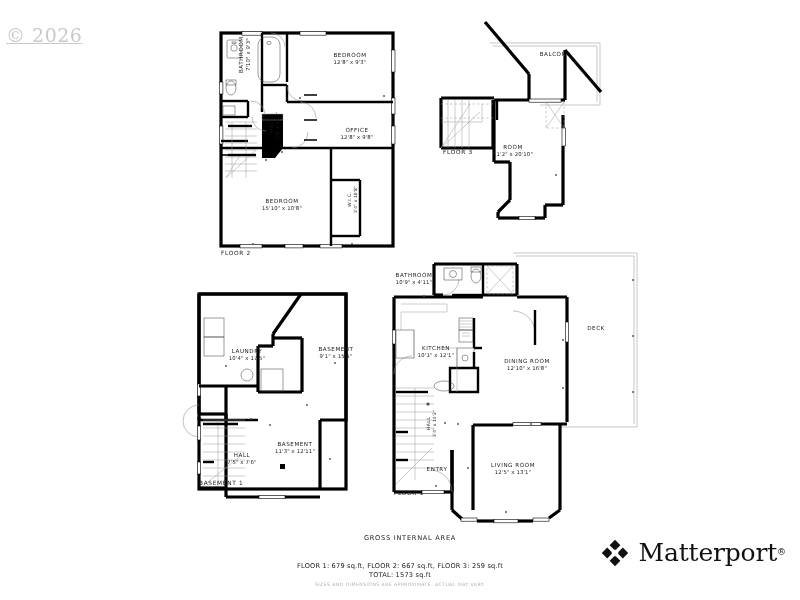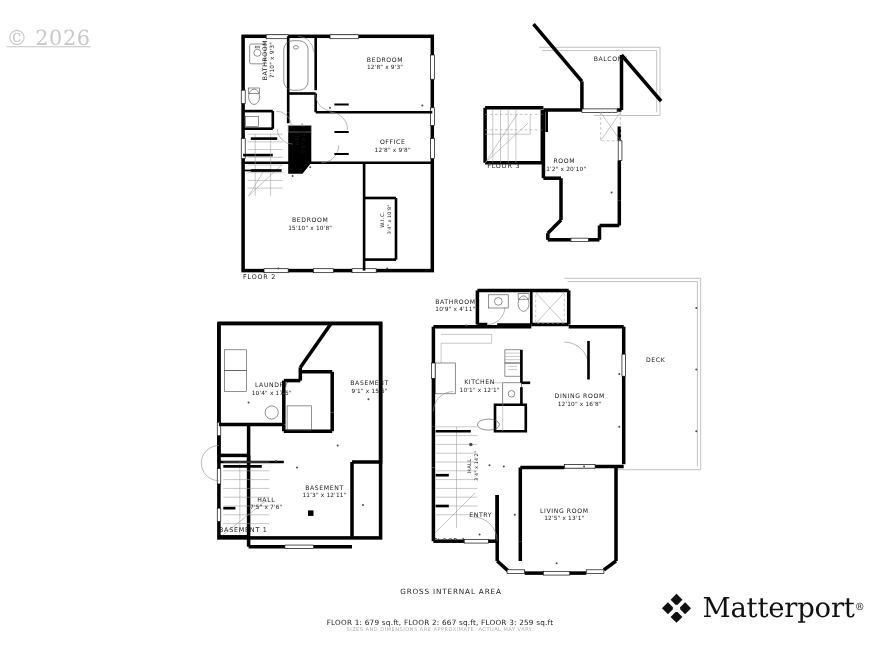--- a/index.html
+++ b/index.html
@@ -544,20 +544,21 @@
 <div class="room-label" style="left:472px; top:462px; width:82px;">
   <span class="rl-name">LIVING ROOM</span>
   <span class="rl-dims">12'5" x 13'1"</span>
 </div>
 
 <div class="floor-tag" style="left:394px; top:490px;">FLOOR 1</div>
 
 <div id="summary">
   <div class="sum-title">GROSS INTERNAL AREA</div>
   <div class="sum-floors">FLOOR 1: 679 sq.ft, FLOOR 2: 667 sq.ft, FLOOR 3: 259 sq.ft</div>
+  <div class="sum-total">TOTAL: 1573 sq.ft</div>
   <div class="sum-disclaimer">SIZES AND DIMENSIONS ARE APPROXIMATE. ACTUAL MAY VARY.</div>
 </div>
 
 <div id="brand">
   <svg width="30" height="30" viewBox="0 0 100 100">
     <path d="M50 6 L68 24 L50 42 L32 24 Z" fill="#111"></path>
     <path d="M94 50 L76 68 L58 50 L76 32 Z" fill="#111"></path>
     <path d="M50 94 L32 76 L50 58 L68 76 Z" fill="#111"></path>
     <path d="M6 50 L24 32 L42 50 L24 68 Z" fill="#111"></path>
     <circle cx="50" cy="50" r="11" fill="#fff"></circle>

